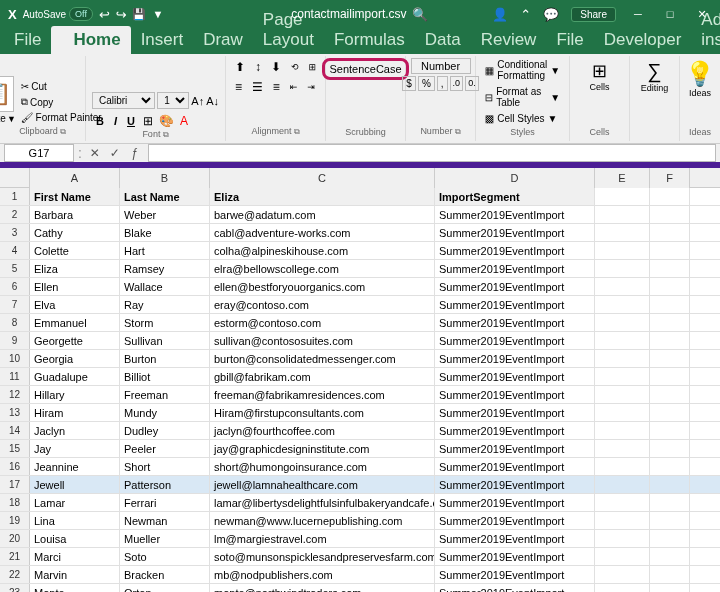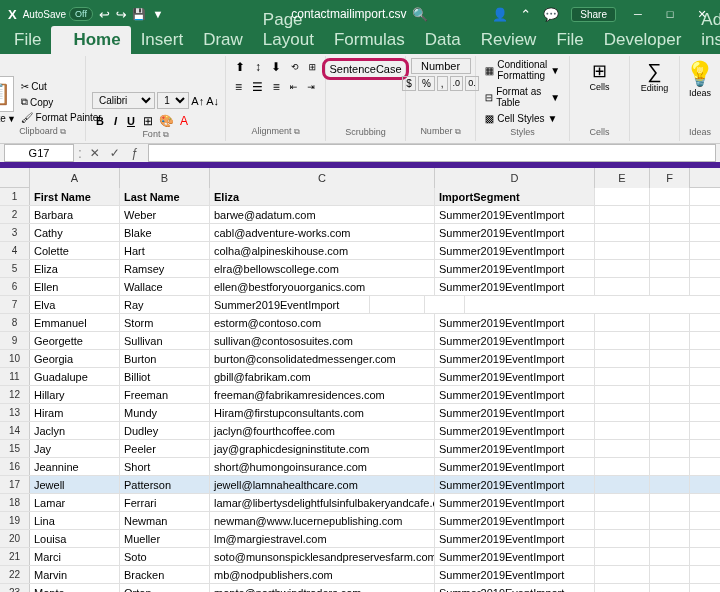--- a/index.html
+++ b/index.html
@@ -462,20 +462,21 @@
     <div class="cell cell-b">Wallace</div>
     <div class="cell cell-c">ellen@bestforyouorganics.com</div>
     <div class="cell cell-d">Summer2019EventImport</div>
     <div class="cell cell-e"></div>
     <div class="cell cell-f"></div>
   </div>
       <div class="spreadsheet-row">
     <div class="row-num">7</div>
     <div class="cell cell-a">Elva</div>
     <div class="cell cell-b">Ray</div>
+    <div class="cell cell-c">eray@contoso.com</div>
     <div class="cell cell-d">Summer2019EventImport</div>
     <div class="cell cell-e"></div>
     <div class="cell cell-f"></div>
   </div>
       <div class="spreadsheet-row">
     <div class="row-num">8</div>
     <div class="cell cell-a">Emmanuel</div>
     <div class="cell cell-b">Storm</div>
     <div class="cell cell-c">estorm@contoso.com</div>
     <div class="cell cell-d">Summer2019EventImport</div>

